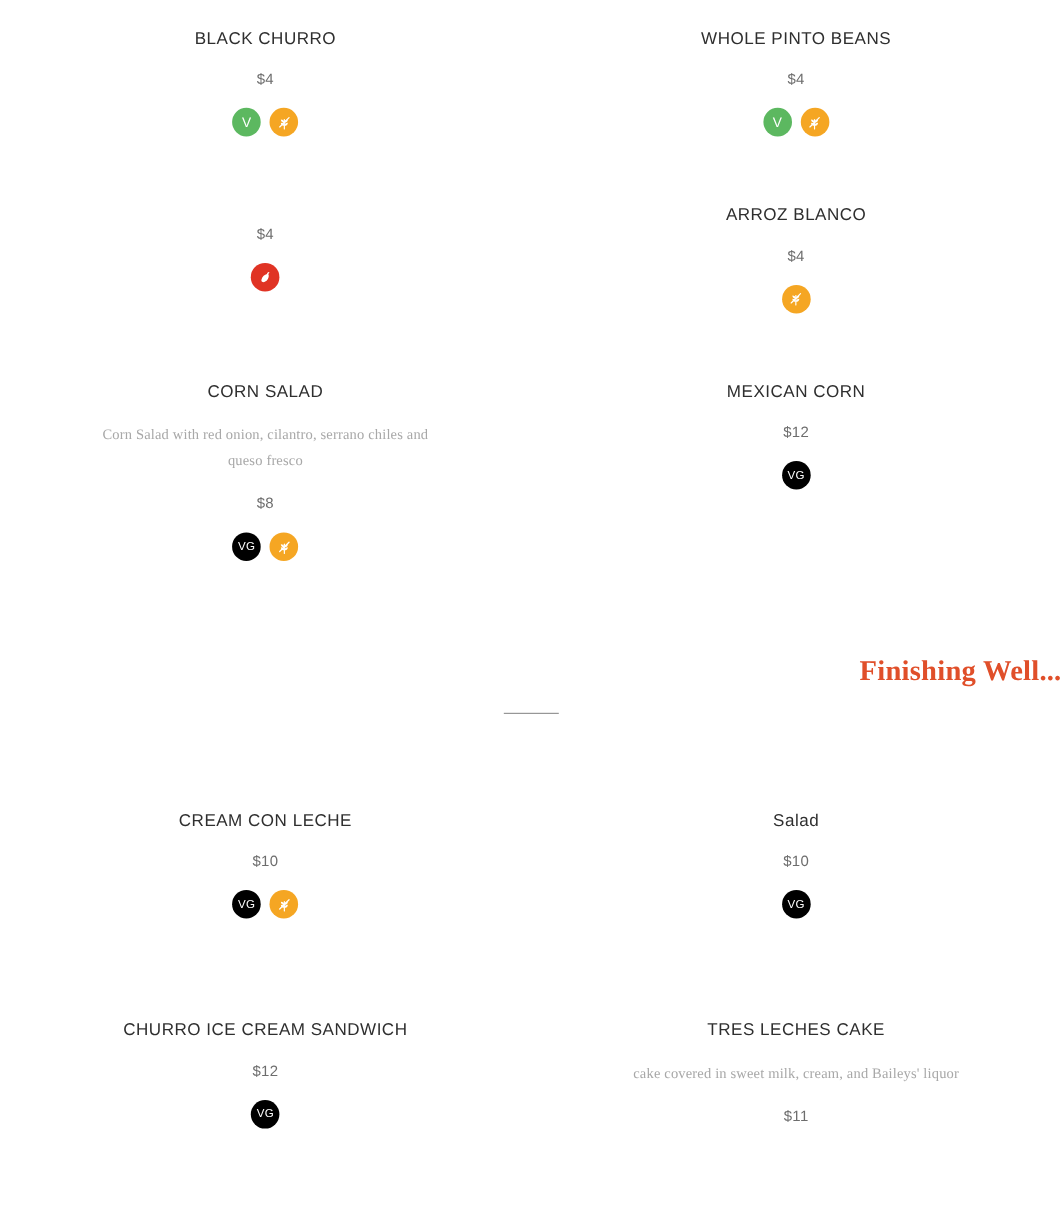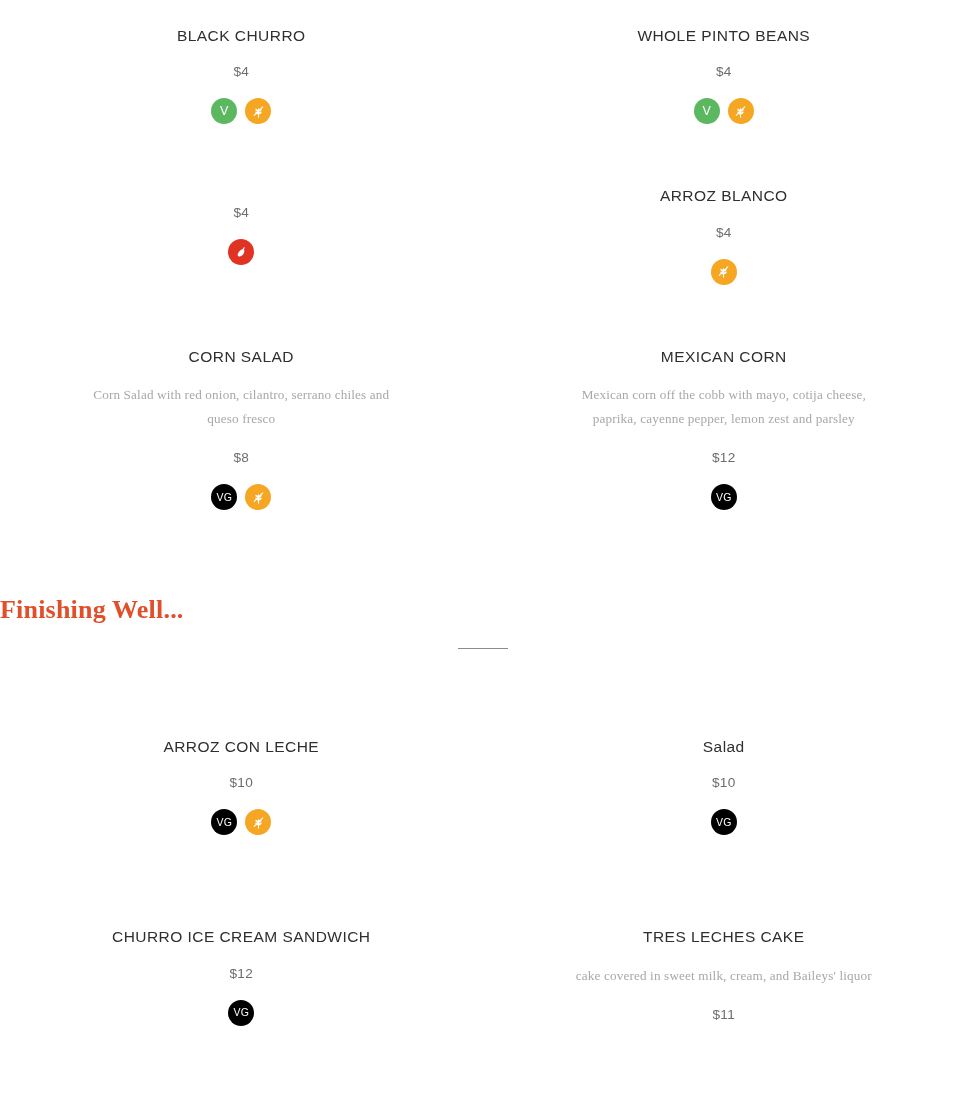--- a/index.html
+++ b/index.html
@@ -92,21 +92,21 @@
   .badge-v   { background: #5cb860; }
   .badge-v .badge-text { font-size: 12.5px; }
   .badge-vg  { background: #000000; }
   .badge-vg .badge-text { font-size: 10.5px; letter-spacing: 0.2px; }
   .badge-gf  { background: #f5a623; }
   .badge-sp  { background: #e03324; }
   .badge svg { display: block; }
 
   
   .section-head {
-    text-align: left;
+    text-align: right;
   }
   .section-title {
     font-family: "Liberation Serif", serif;
     font-size: 26px;
     font-weight: 700;
     color: #e04f2a;
     letter-spacing: 0.2px;
     margin: 0;
     line-height: 1.1;
   }
@@ -242,21 +242,20 @@
               <path d="M12 8 C12 5.5 12 4.5 12 4 C12 4.5 12 5.5 12 8 Z" fill="#ffffff" stroke="none"></path>
               <path d="M6 17.5 L18 5.5" stroke-width="1.6"></path>
             </g>
           </svg>
         </span>
       </div>
     </div>
 
     <div class="menu-item">
       <div class="item-name">MEXICAN CORN</div>
-      <div class="item-desc">Mexican corn off the cobb with mayo, cotija cheese, paprika, cayenne pepper, lemon zest and parsley</div>
       <div class="item-price">$12</div>
       <div class="badge-row">
         <span class="badge badge-vg">
           <span class="badge-text">VG</span>
         </span>
       </div>
     </div>
 
   </div>
 
@@ -265,21 +264,21 @@
   <div class="section-head">
     <h2 class="section-title">Finishing Well...</h2>
     <hr class="section-rule">
   </div>
 
   <div class="head-gap"></div>
 
   <div class="menu-grid">
 
     <div class="menu-item">
-      <div class="item-name">ARROZ CON LECHE</div>
+      <div class="item-name">CREAM CON LECHE</div>
       <div class="item-price">$10</div>
       <div class="badge-row">
         <span class="badge badge-vg">
           <span class="badge-text">VG</span>
         </span>
         <span class="badge badge-gf">
           <svg width="17" height="17" viewBox="0 0 24 24" aria-hidden="true">
             <g stroke="#ffffff" stroke-width="1.5" stroke-linecap="round" fill="none">
               <path d="M12 20 L12 8"></path>
               <path d="M12 12 C9 12 7.5 10.5 7.5 8 C10 8 12 9.5 12 12 Z" fill="#ffffff" stroke="none"></path>

